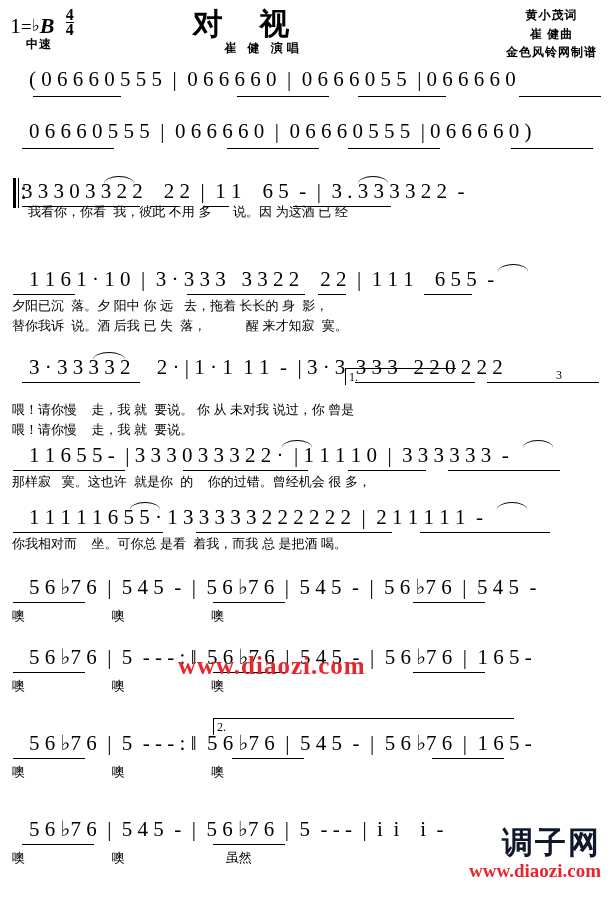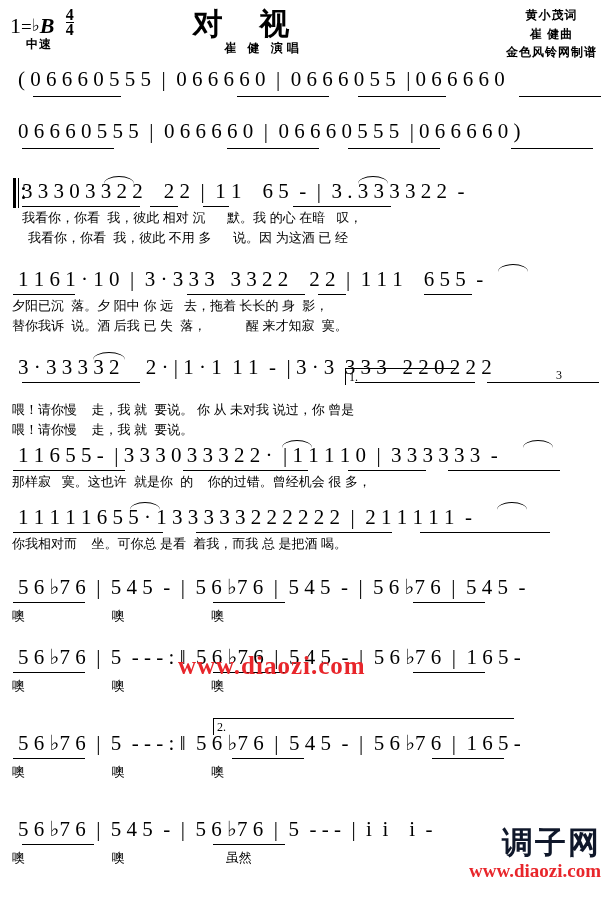--- a/index.html
+++ b/index.html
@@ -93,21 +93,21 @@
     position: absolute;
     left: 0;
     width: 611px;
   }
   .notes {
     font-family: "Liberation Serif", serif;
     font-size: 21px;
     white-space: pre;
     letter-spacing: 0px;
     line-height: 1.05;
-    padding-left: 18px;
+    padding-left: 29px;
   }
   .lyrics {
     font-family: "Liberation Sans", sans-serif;
     font-size: 13px;
     white-space: pre;
     padding-left: 12px;
     line-height: 1.5;
     letter-spacing: 0px;
   }
 
@@ -231,21 +231,20 @@
   <div class="beam" style="left:511px; top:148px; width:82px;"></div>
 
   <div class="repeat-start" style="left:13px; top:178px; height:30px;">
     <div class="thick"></div>
     <div class="thin"></div>
     <div class="dot" style="top:9px;"></div>
     <div class="dot" style="top:18px;"></div>
   </div>
   <div class="row" style="top:180px;">
     <div class="notes" style="padding-left:22px;">3 3 3 0 3 3 2 2    2 2  |  1 1    6 5  -  |  3 . 3 3 3 3 2 2  -</div>
-    <div class="lyrics" style="padding-left:22px; margin-top:6px;">我看你，你看  我，彼此 相对 沉      默。我 的心 在暗   叹，</div>
     <div class="lyrics" style="padding-left:28px;">我看你，你看  我，彼此 不用 多      说。因 为这酒 已 经</div>
   </div>
   <div class="beam" style="left:22px; top:206px; width:118px;"></div>
   <div class="beam" style="left:150px; top:206px; width:28px;"></div>
   <div class="beam" style="left:203px; top:206px; width:26px;"></div>
   <div class="beam" style="left:293px; top:206px; width:98px;"></div>
   <div class="tie" style="left:104px; top:176px; width:30px;"></div>
   <div class="tie" style="left:358px; top:176px; width:30px;"></div>
 
   <div class="row" style="top:268px;">

